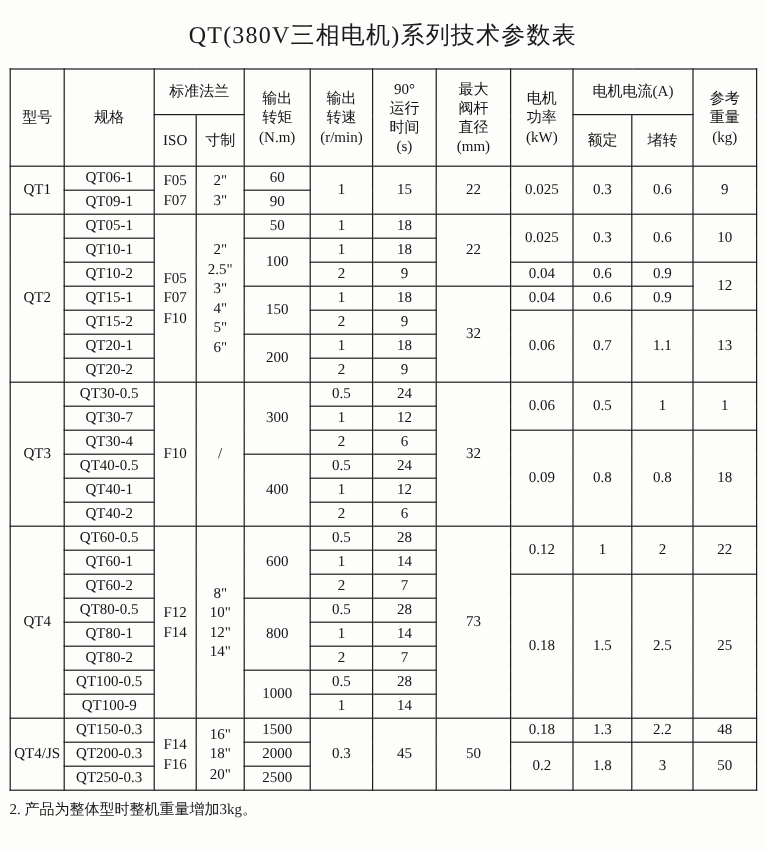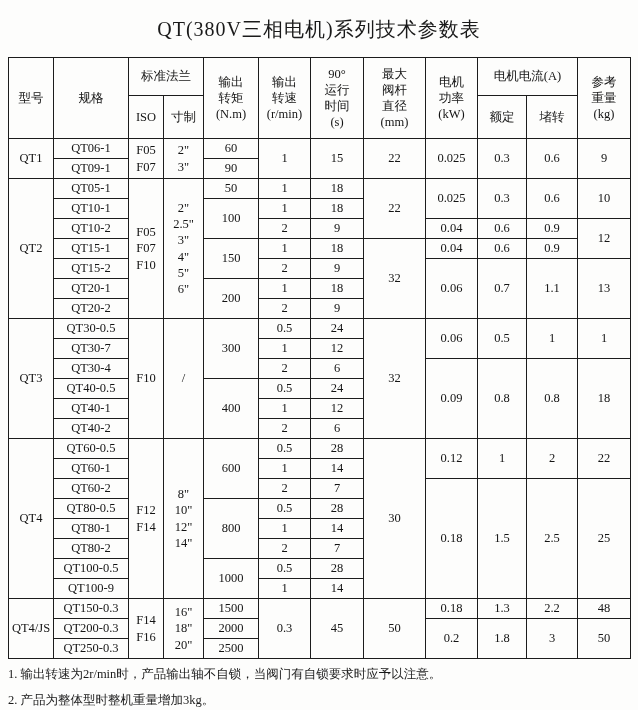--- a/index.html
+++ b/index.html
@@ -235,21 +235,21 @@
       <td class="spec-cell">QT60-0.5</td>
       <td rowspan="8" class="pre">F12
 F14</td>
       <td rowspan="8" class="pre">8"
 10"
 12"
 14"</td>
       <td rowspan="3">600</td>
       <td>0.5</td>
       <td>28</td>
-      <td rowspan="8">30</td>
+      <td rowspan="8">73</td>
       <td rowspan="2">0.12</td>
       <td rowspan="2">1</td>
       <td rowspan="2">2</td>
       <td rowspan="2">22</td>
     </tr>
     <tr class="d">
       <td class="spec-cell">QT60-1</td>
       <td>1</td>
       <td>14</td>
     </tr>
@@ -316,17 +316,16 @@
       <td rowspan="2">50</td>
     </tr>
     <tr class="d">
       <td class="spec-cell">QT250-0.3</td>
       <td>2500</td>
     </tr>
   </tbody>
     </table>
 
   <div class="notes">
-    <div>1. 输出转速为2r/min时，产品输出轴不自锁，当阀门有自锁要求时应予以注意。</div>
     <div>2. 产品为整体型时整机重量增加3kg。</div>
   </div>
 
 </div>
 
 </body></html>

